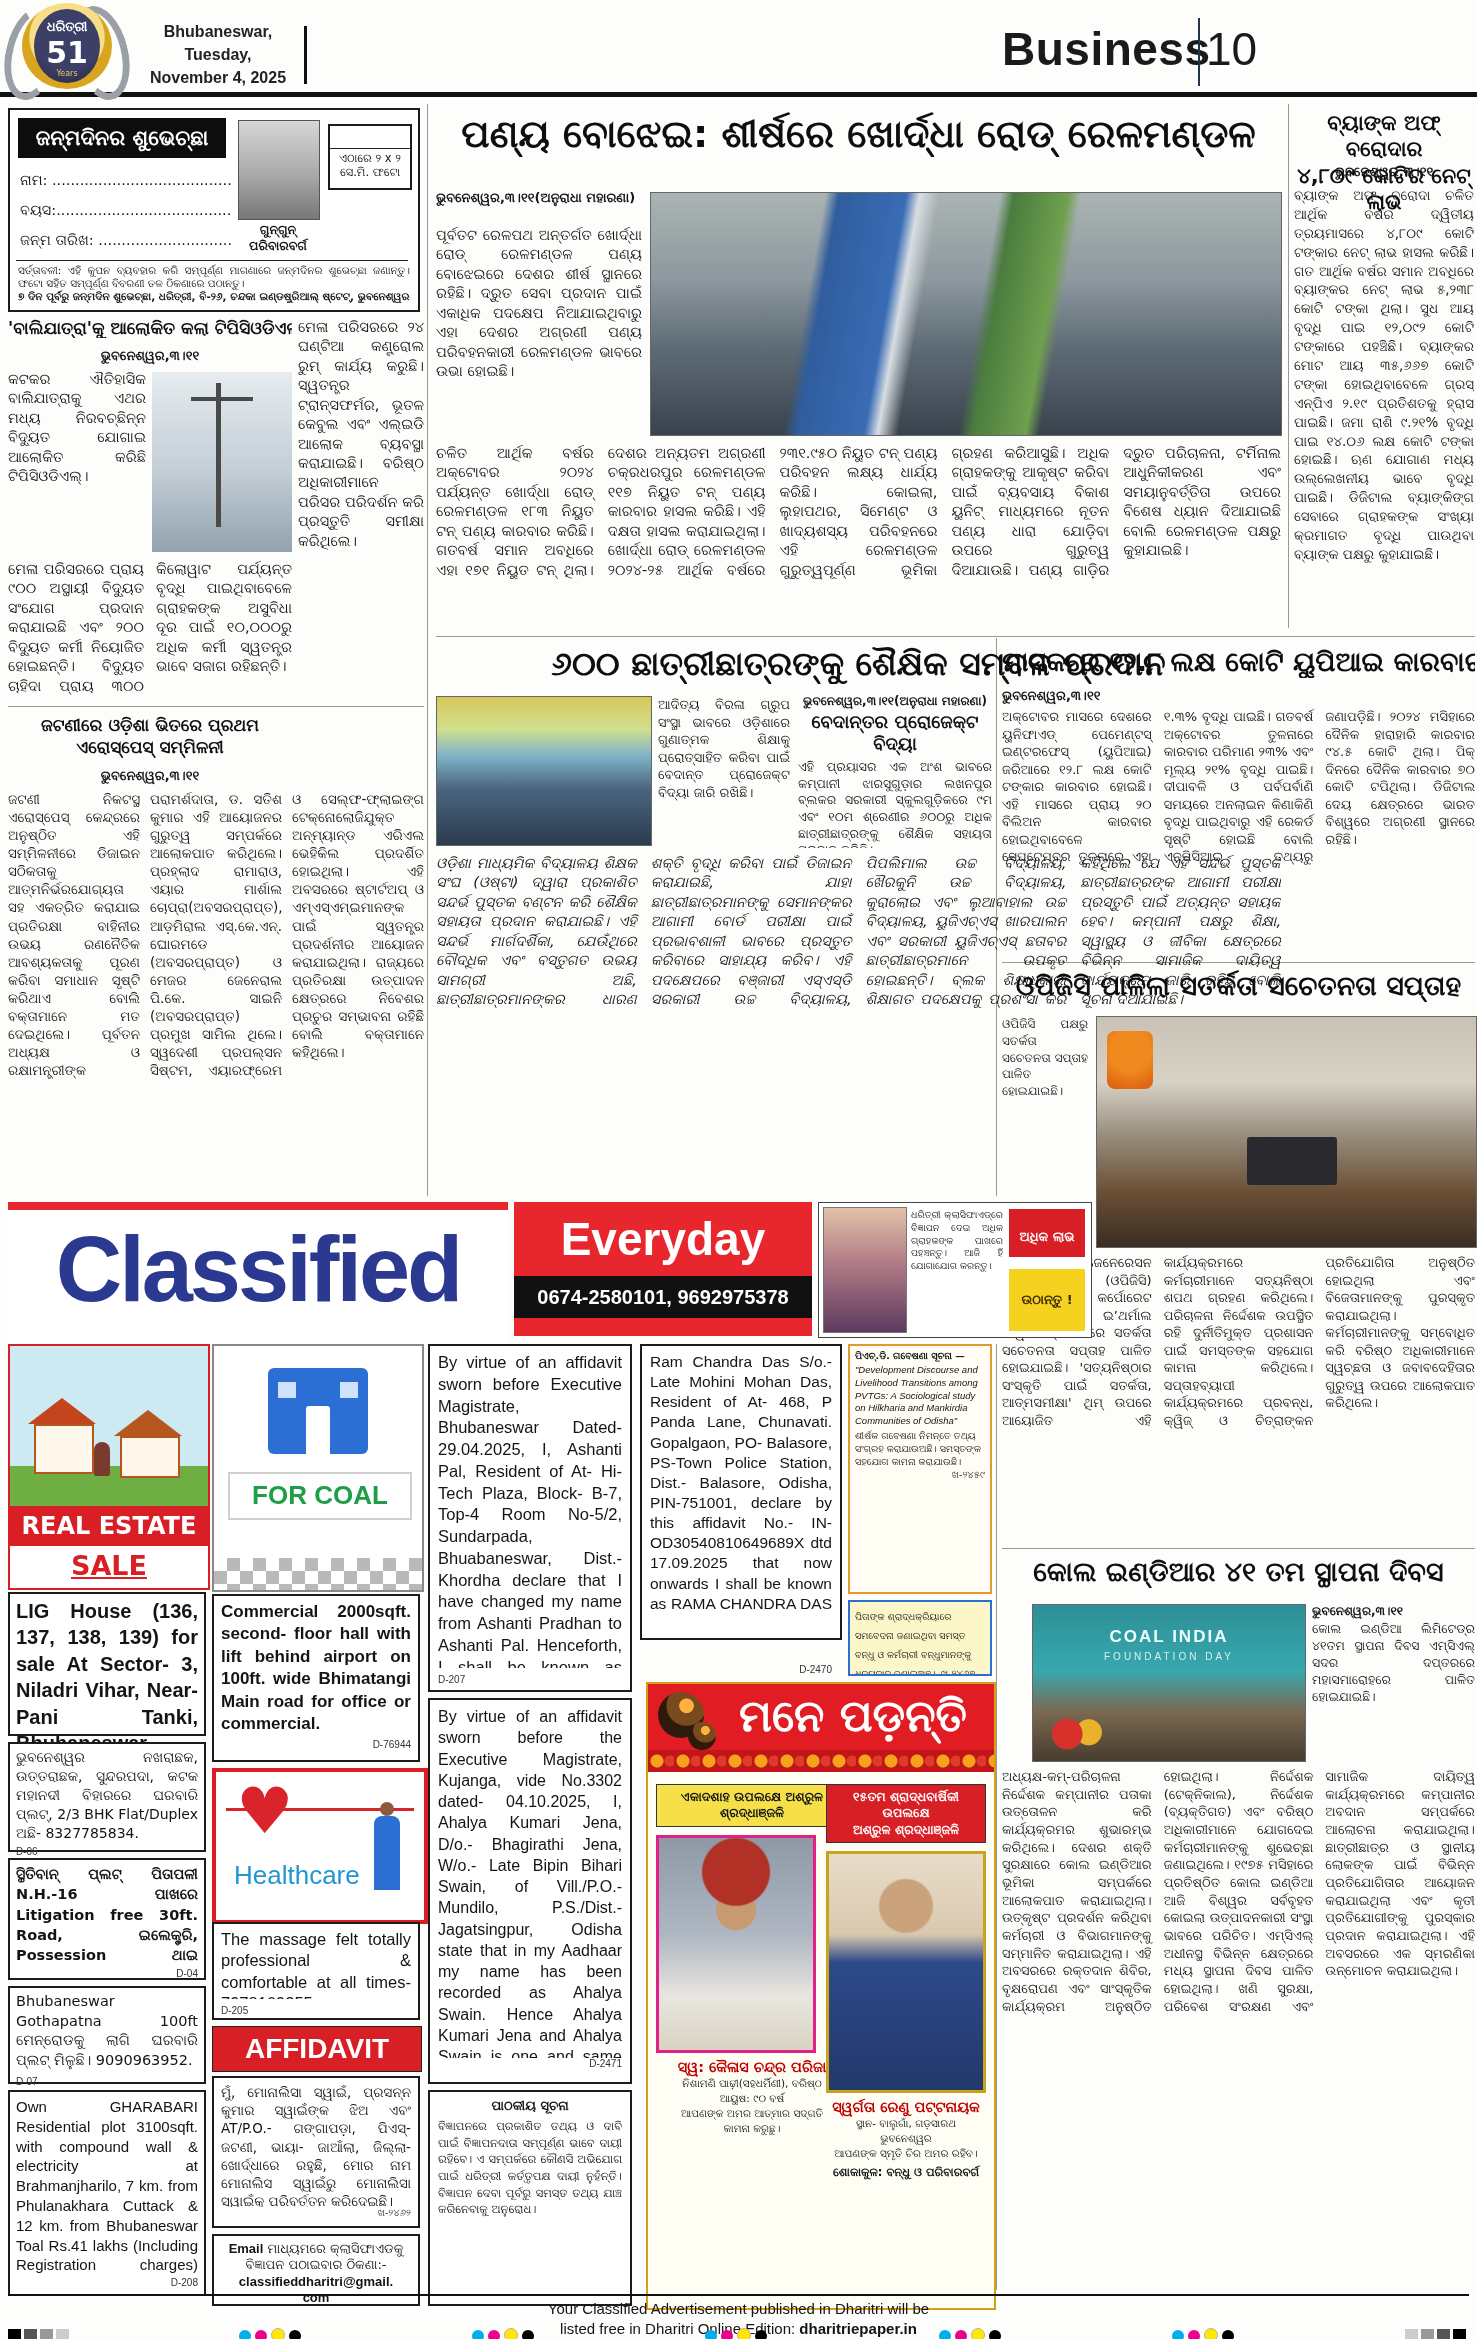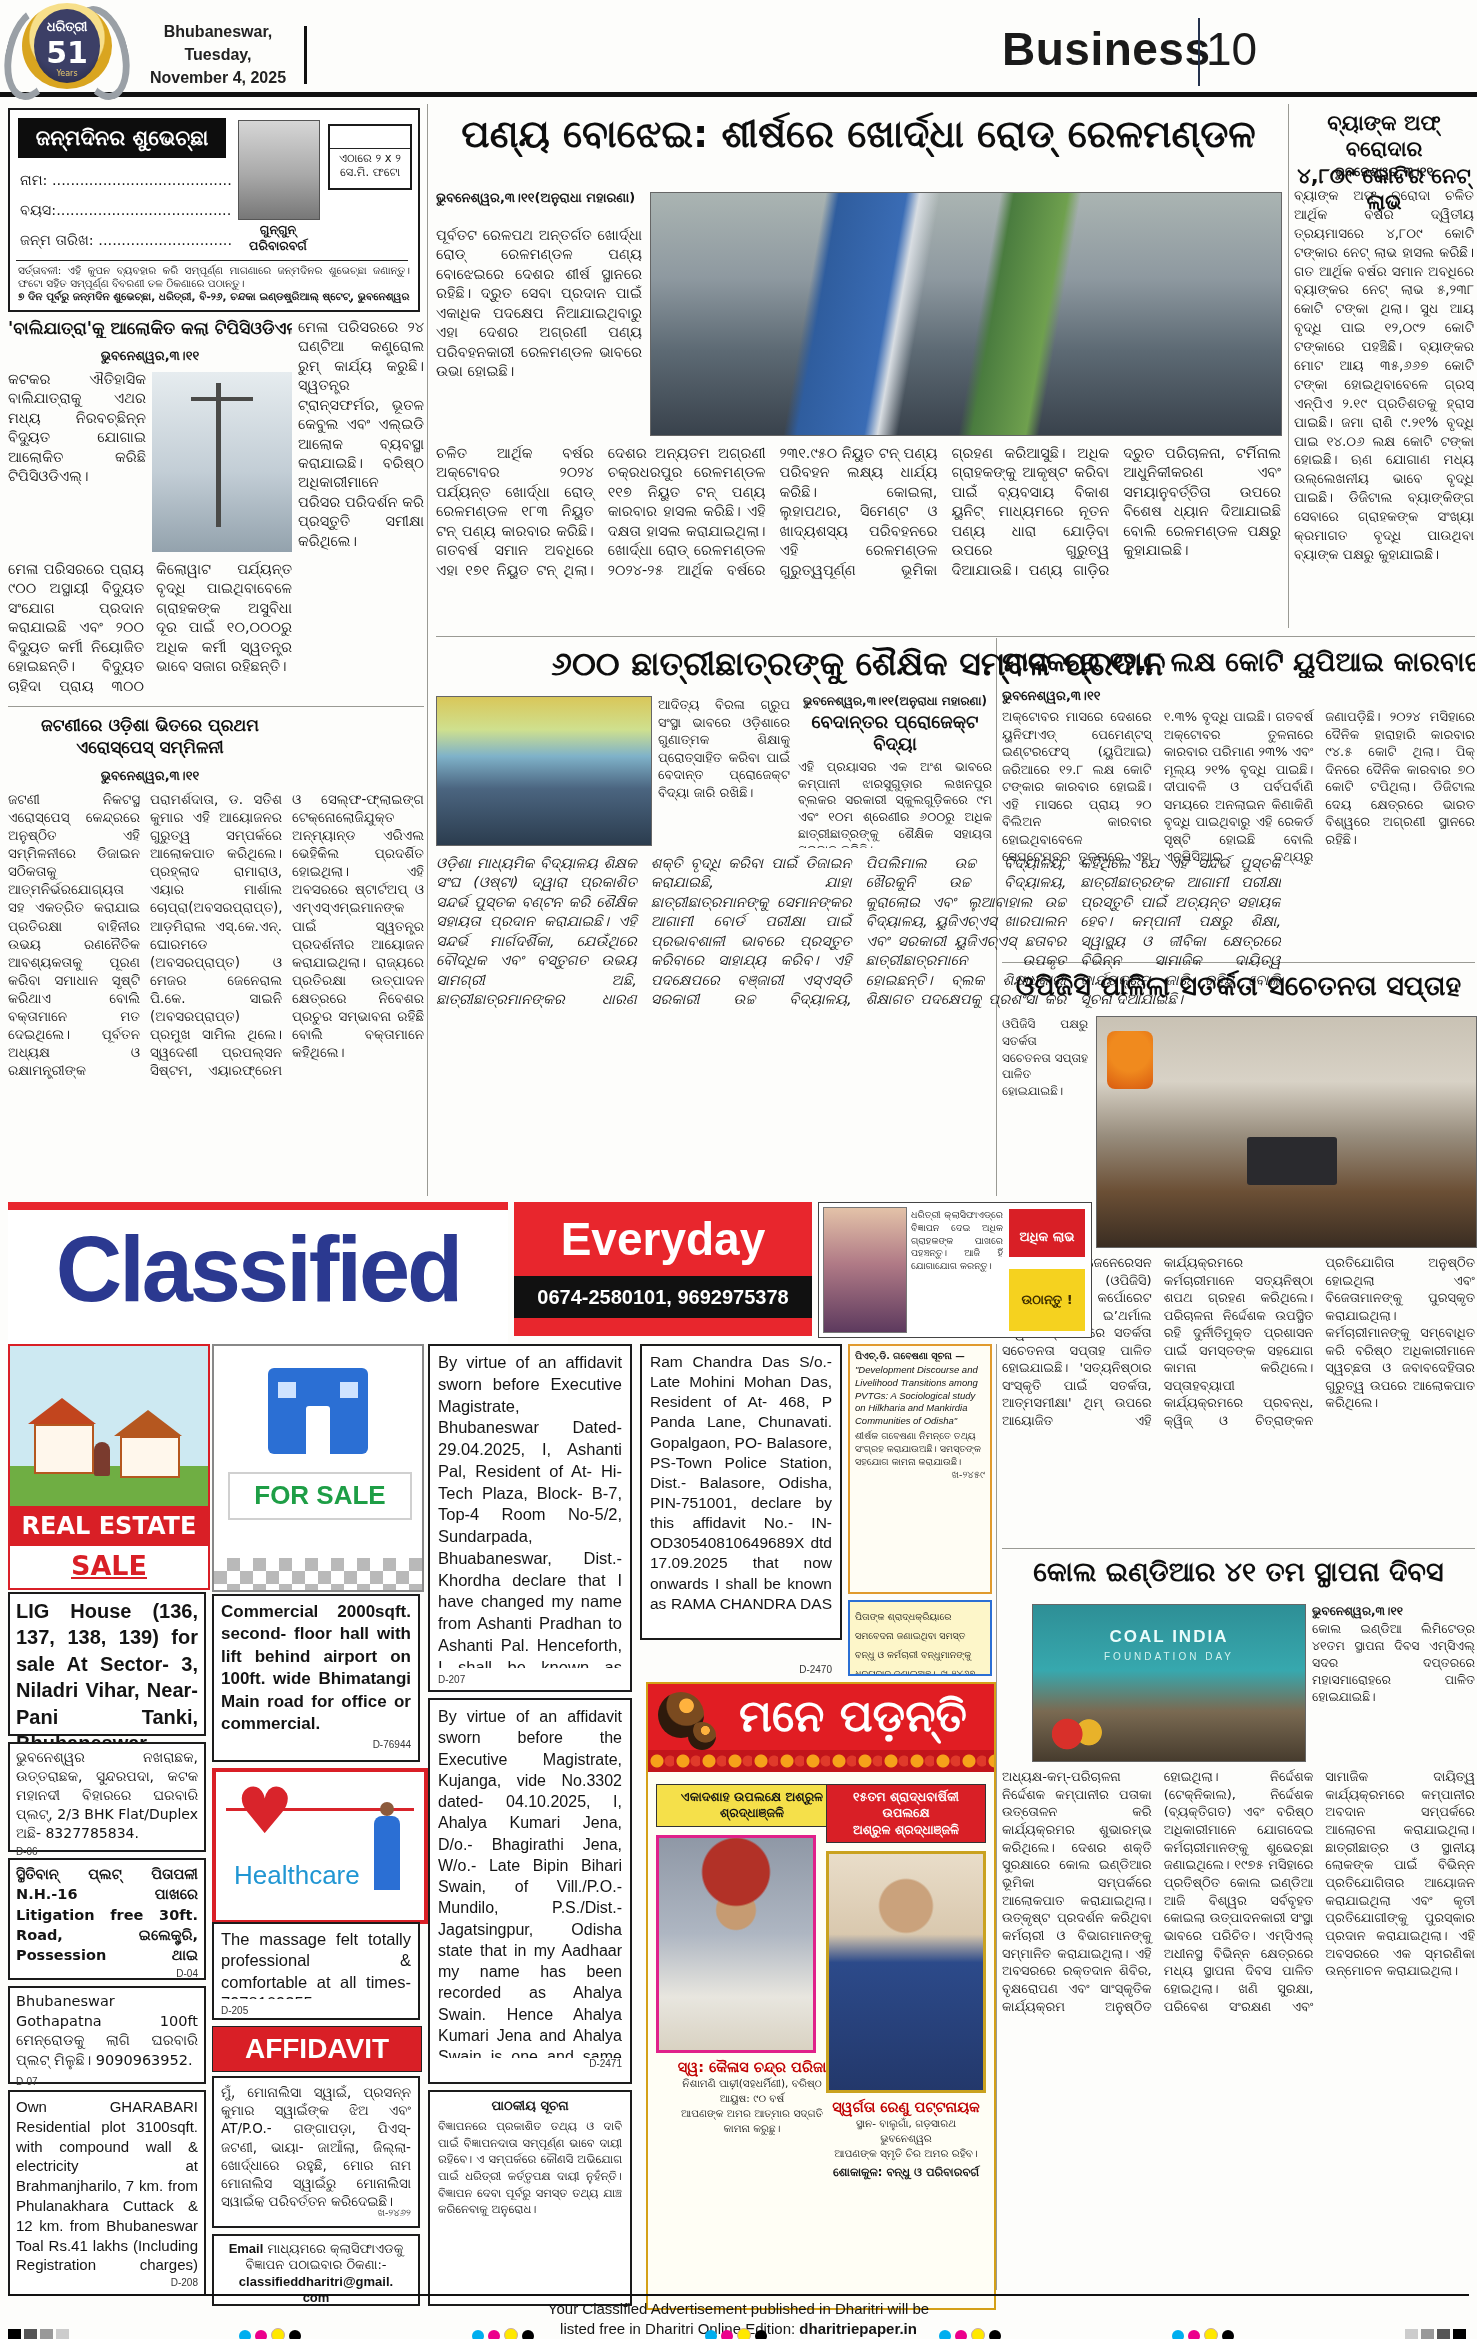--- a/index.html
+++ b/index.html
@@ -232,21 +232,21 @@
     <span class="eng just" style="font-size:15px;line-height:1.32;display:block;overflow:hidden;max-height:180px;">Own GHARABARI Residential plot 3100sqft. with compound wall &amp; electricity at Brahmanjharilo, 7 km. from Phulanakhara Cuttack &amp; 12 km. from Bhubaneswar Toal Rs.41 lakhs (Including Registration charges) 7809525452.</span>
     <span class="code" style="float:right;">D-208</span>
   </div>
 
   <div class="abs" style="left:212px;top:1344px;width:208px;height:244px;border:2px solid #888;background:#fff;overflow:hidden;">
     <div class="abs" style="left:54px;top:22px;width:100px;height:86px;background:#2b6fd4;border-radius:6px;">
       <span class="abs" style="left:38px;top:38px;width:24px;height:48px;background:#fff;border-radius:3px 3px 0 0;"></span>
       <span class="abs" style="left:10px;top:14px;width:18px;height:16px;background:#cfe3ff;"></span>
       <span class="abs" style="left:72px;top:14px;width:18px;height:16px;background:#cfe3ff;"></span>
     </div>
-    <div class="abs ctr" style="left:14px;top:126px;width:180px;height:44px;border:2px solid #d0d0d0;color:#1e9e46;font-weight:bold;font-size:26px;line-height:42px;font-family:'Liberation Sans',sans-serif;">FOR SALE</div>
+    <div class="abs ctr" style="left:14px;top:126px;width:180px;height:44px;border:2px solid #d0d0d0;color:#1e9e46;font-weight:bold;font-size:26px;line-height:42px;font-family:'Liberation Sans',sans-serif;">FOR COAL</div>
     <div class="abs checker" style="left:0;top:212px;width:208px;height:32px;"></div>
   </div>
   <div class="abs bx" style="left:212px;top:1594px;width:208px;height:168px;padding:5px 7px;box-sizing:border-box;">
     <span class="eng just" style="font-size:17px;line-height:1.32;font-weight:bold;display:block;overflow:hidden;max-height:138px;">Commercial 2000sqft. second- floor hall with lift behind airport on 100ft. wide Bhimatangi Main road for office or commercial. 9958003695.</span>
     <span class="code" style="float:right;">D-76944</span>
   </div>
   <div class="abs" style="left:212px;top:1768px;width:208px;height:148px;border:4px solid #d91f26;background:#fff;overflow:hidden;">
     <span style="position:absolute;left:20px;top:2px;font-size:64px;color:#d9242b;">♥</span>
     <span style="position:absolute;left:10px;top:36px;width:188px;height:3px;background:#d9242b;"></span>
     <div class="eng" style="position:absolute;left:18px;top:88px;font-size:26px;color:#2196d3;">Healthcare</div>

